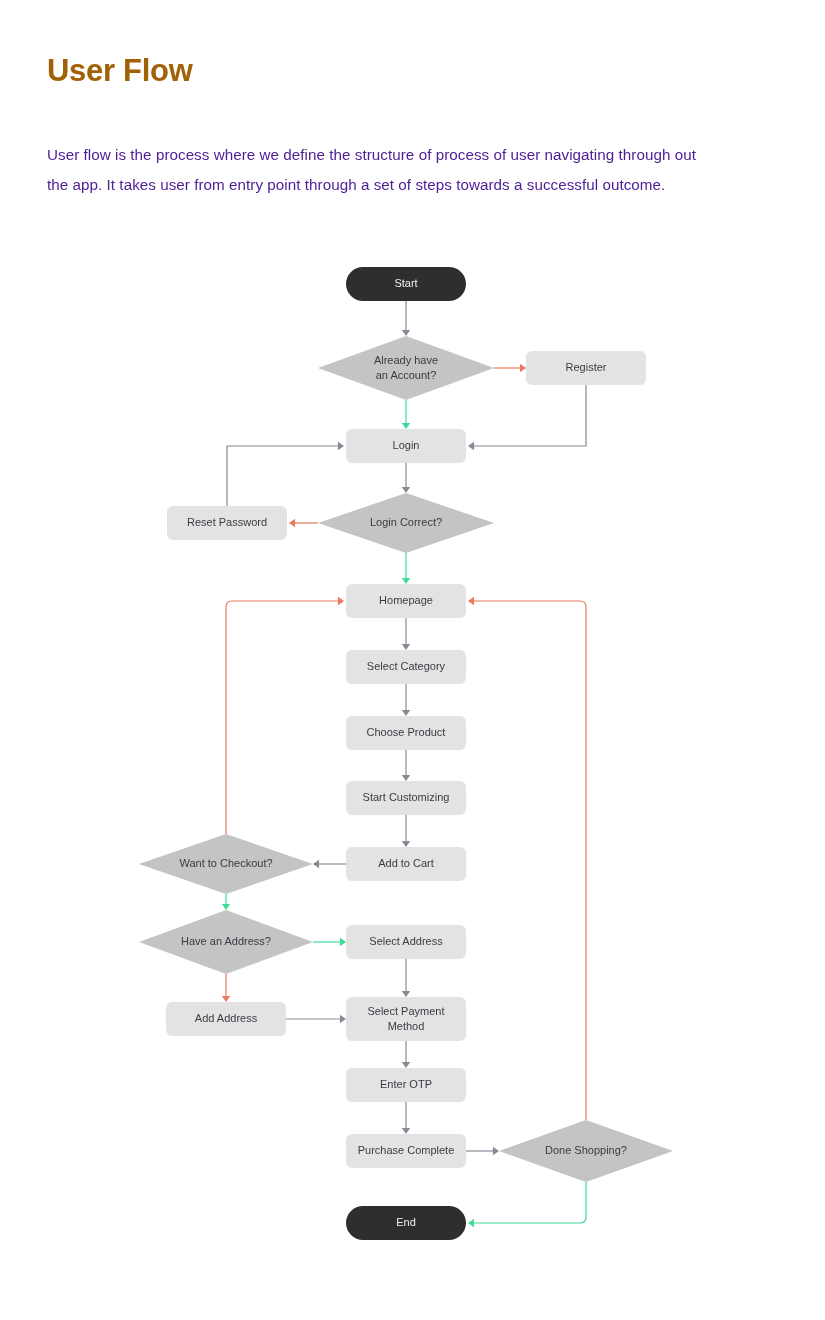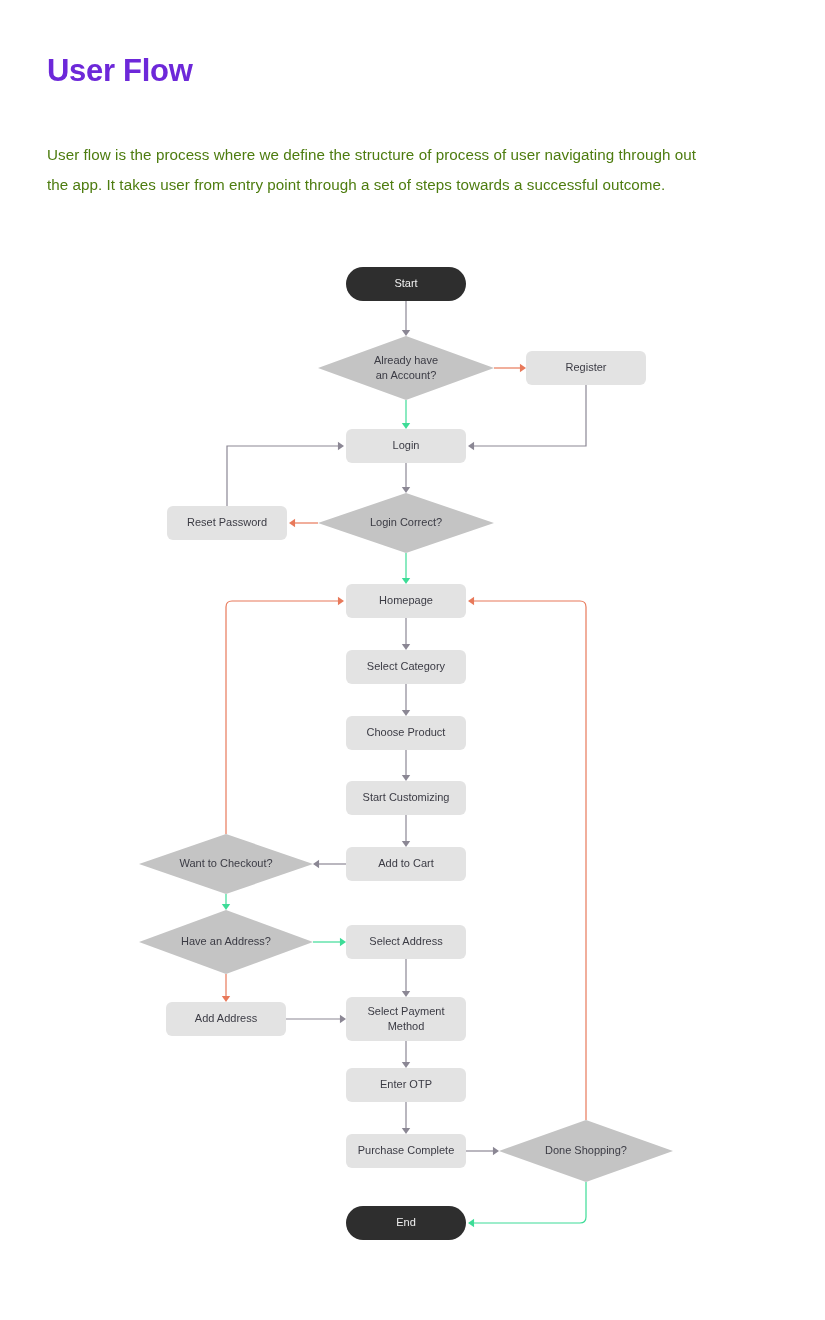--- a/index.html
+++ b/index.html
@@ -25,31 +25,31 @@
   }
   .page-title {
     position: absolute;
     left: 47px;
     top: 52px;
     margin: 0;
     font-size: 31px;
     line-height: 38px;
     font-weight: 700;
     letter-spacing: -0.3px;
-    color: #6d28d9;
+    color: #a16207;
   }
   .intro-paragraph {
     position: absolute;
     left: 47px;
     top: 140px;
     width: 660px;
     margin: 0;
     font-size: 15.2px;
     line-height: 30px;
-    color: #4d7c0f;
+    color: #4c1d95;
     letter-spacing: 0.05px;
   }
   .flow-wrap {
     position: absolute;
     left: 0;
     top: 248px;
     width: 733px;
     height: 1020px;
   }
   svg.flow-canvas {

